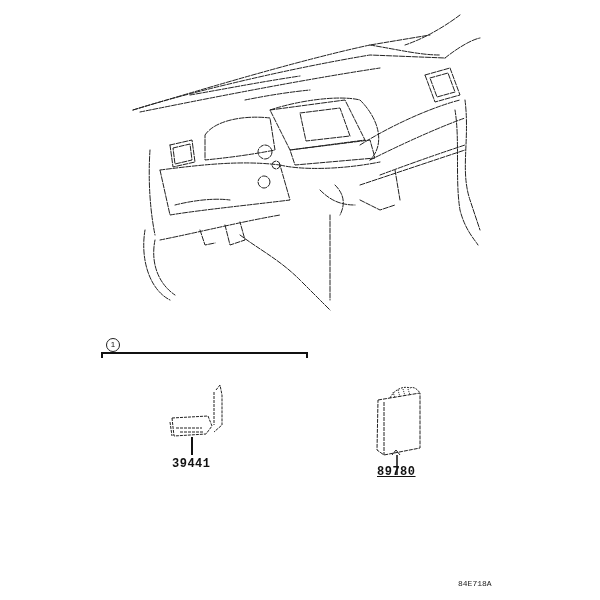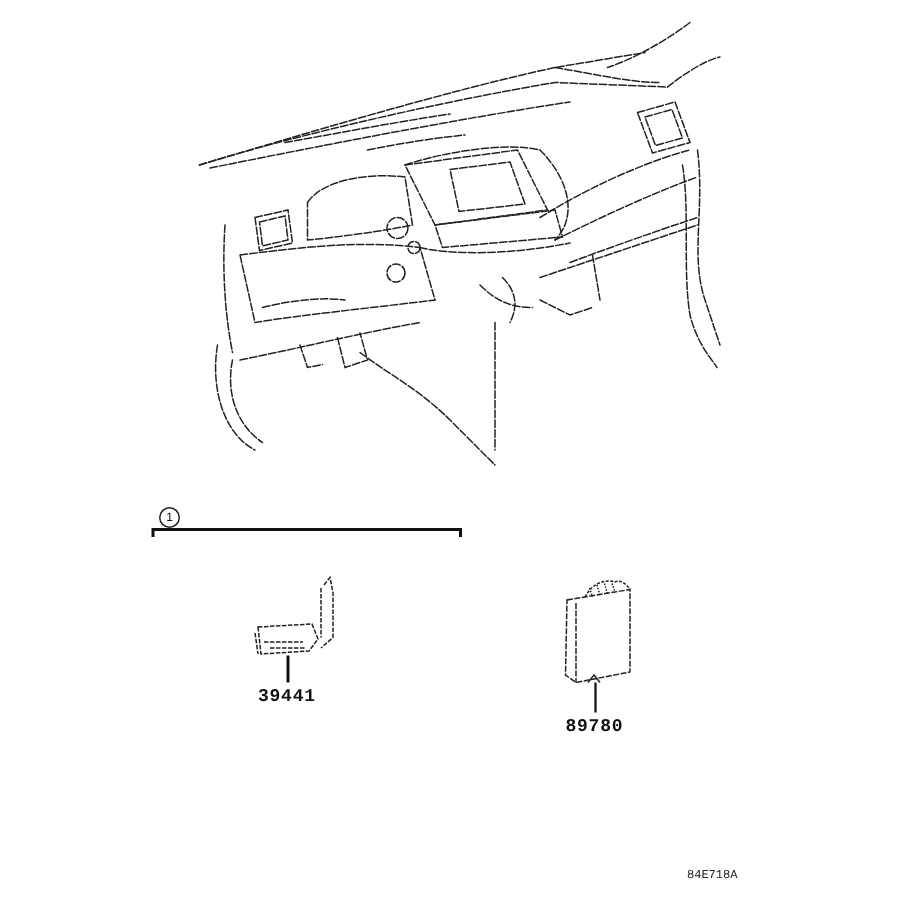--- a/index.html
+++ b/index.html
@@ -100,16 +100,16 @@
       <path d="M393 392 L395 398 M398 390 L400 397 M403 389 L405 396 M408 389 L410 395" stroke-dasharray="1,1"></path>
       <path d="M392 455 L396 450 L400 455"></path>
     </g>
     <line x1="397" y1="455" x2="397" y2="475" stroke="#111" stroke-width="1.5"></line>
   </svg>
 
   <div class="callout" style="left:106px; top:338px;">1</div>
 
   <div class="label" style="left:172px; top:457px;">39441</div>
 
-  <div class="label" style="left:377px; top:477px;">89780</div>
+  <div class="label" style="left:377px; top:465px;text-decoration:underline;">89780</div>
 
   <div class="ref" style="left:458px; top:579px;">84E718A</div>
 </div>
 
 </body></html>

